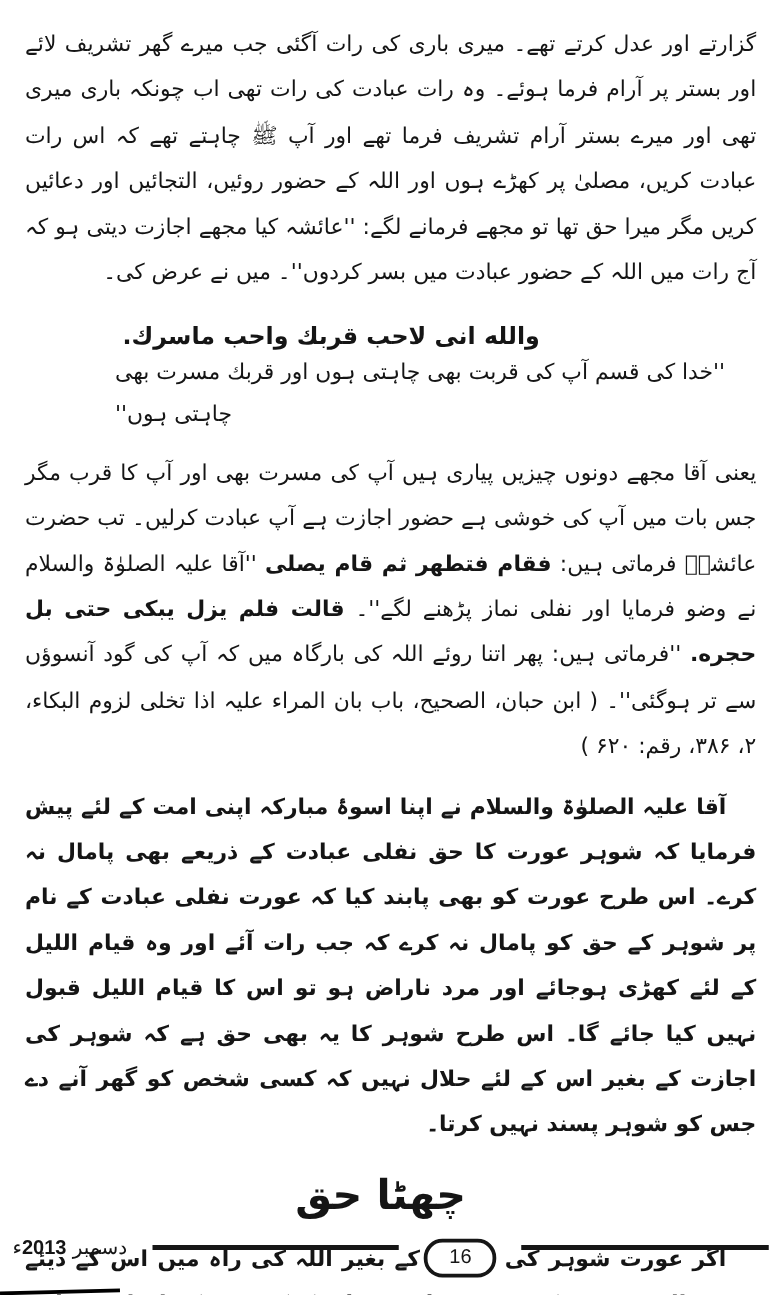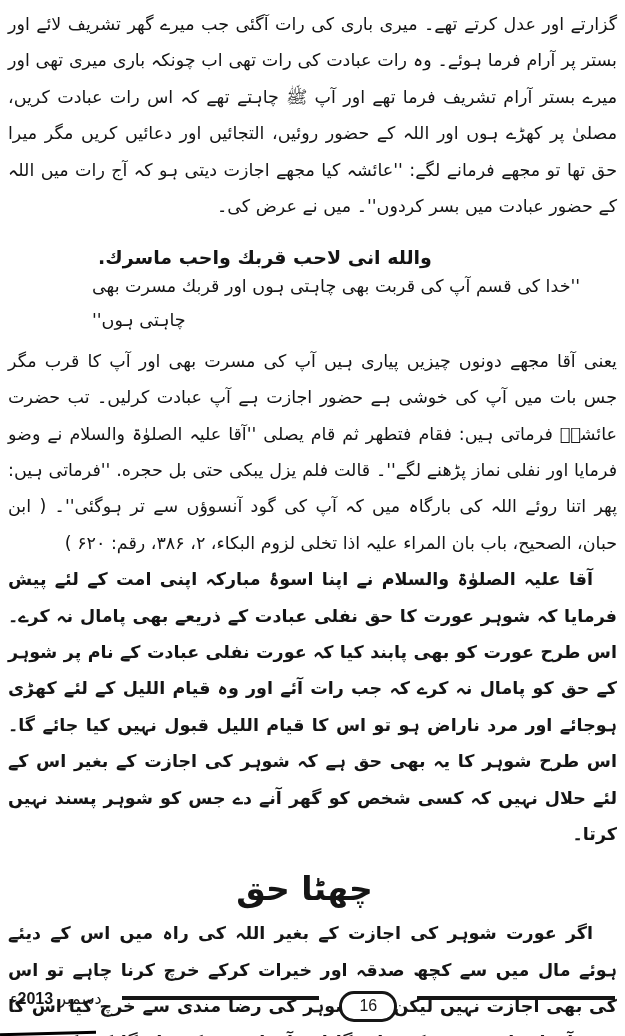--- a/index.html
+++ b/index.html
@@ -9,21 +9,21 @@
     font-family:"DejaVu Sans", sans-serif;
     overflow:hidden;position:relative;
   }
   .page{
     direction:rtl;
     padding:6px 8px 0 8px;
     box-sizing:border-box;
     width:625px;
   }
   p.body-text{
-    margin:0;
+    margin:12px;
     font-size:17.5px;
     line-height:2.08;
     text-align:justify;
     color:#151515;
   }
   p.body-text.indent{ text-indent:24px;font-weight:bold; }
   .quote-arabic{
     margin:22px 0 2px 0;
     padding-left:90px;
     font-size:19px;
@@ -38,21 +38,21 @@
     font-size:17.5px;
     line-height:1.9;
   }
   .section-heading{
     margin:16px 16px 4px 0;
     font-size:33px;
     font-weight:bold;
     text-align:center;
     line-height:1.3;
   }
-  .b{ font-weight:normal; }
+  .b{ font-weight:bold; }
   .footer{
     position:absolute;
     left:0; right:0; bottom:14px;
     display:flex;
     direction:ltr;
     align-items:center;
     gap:20px;
     padding:0 10px;
   }
   .f-date{

